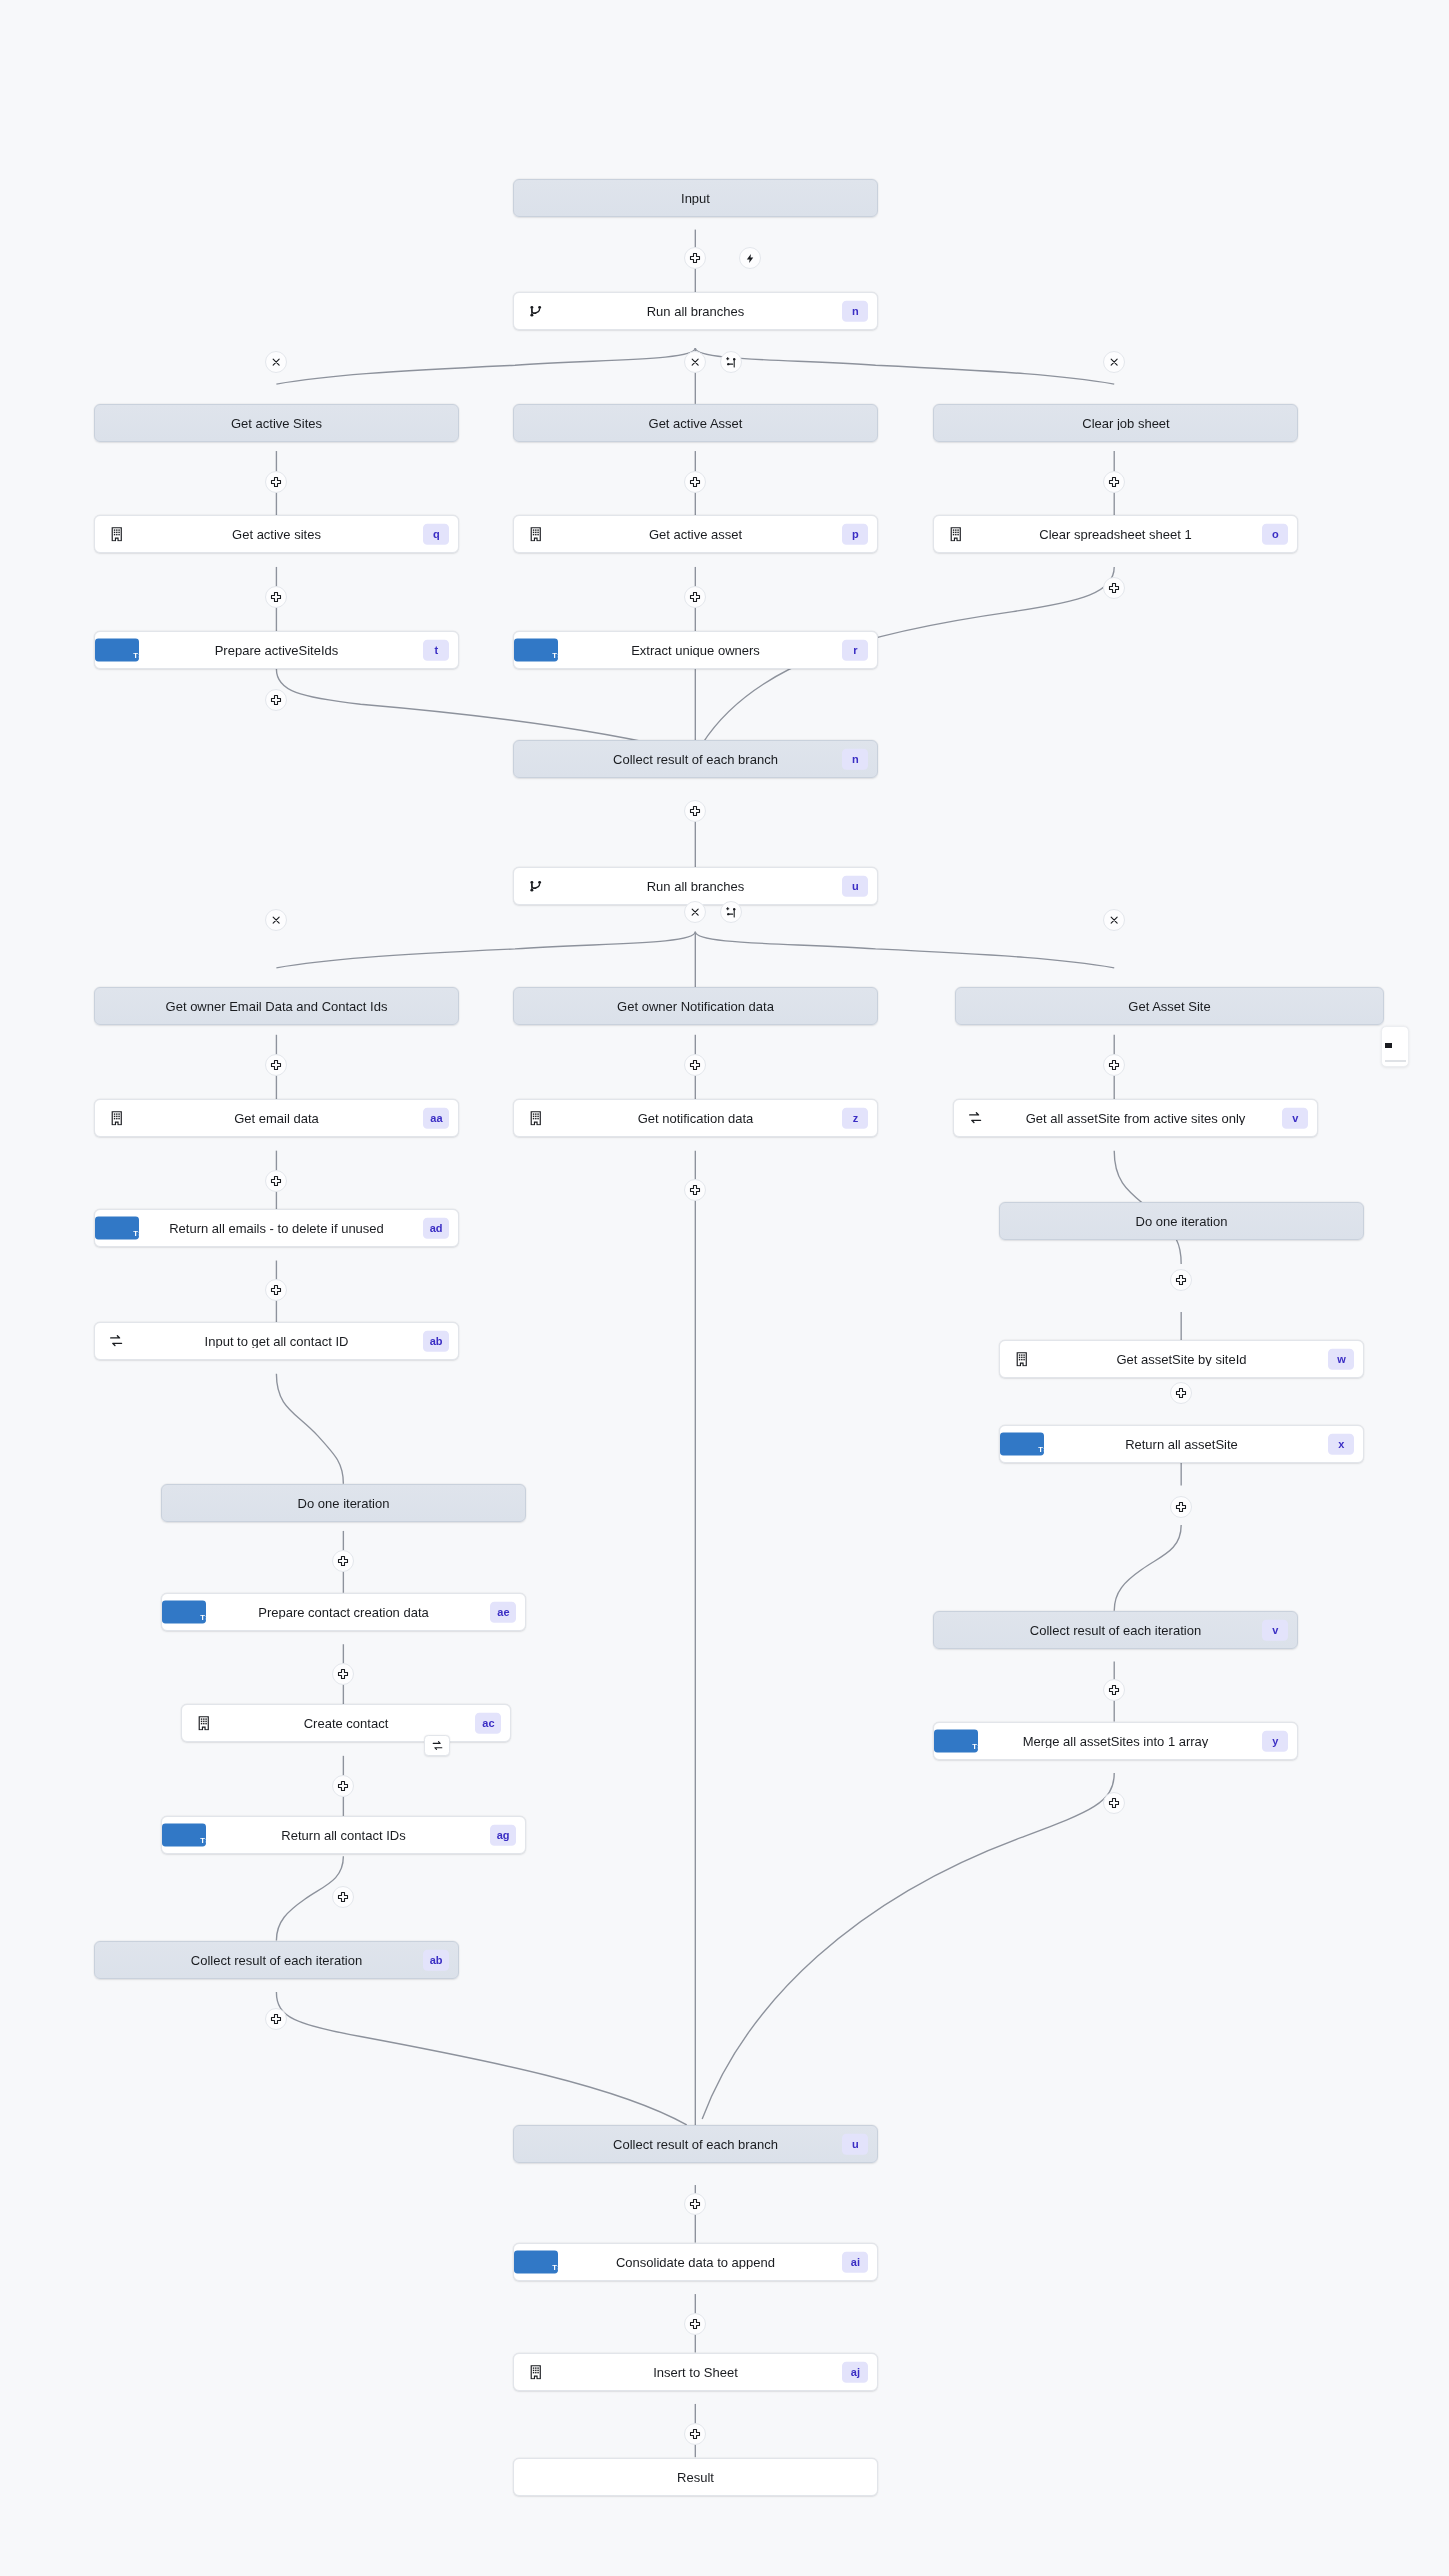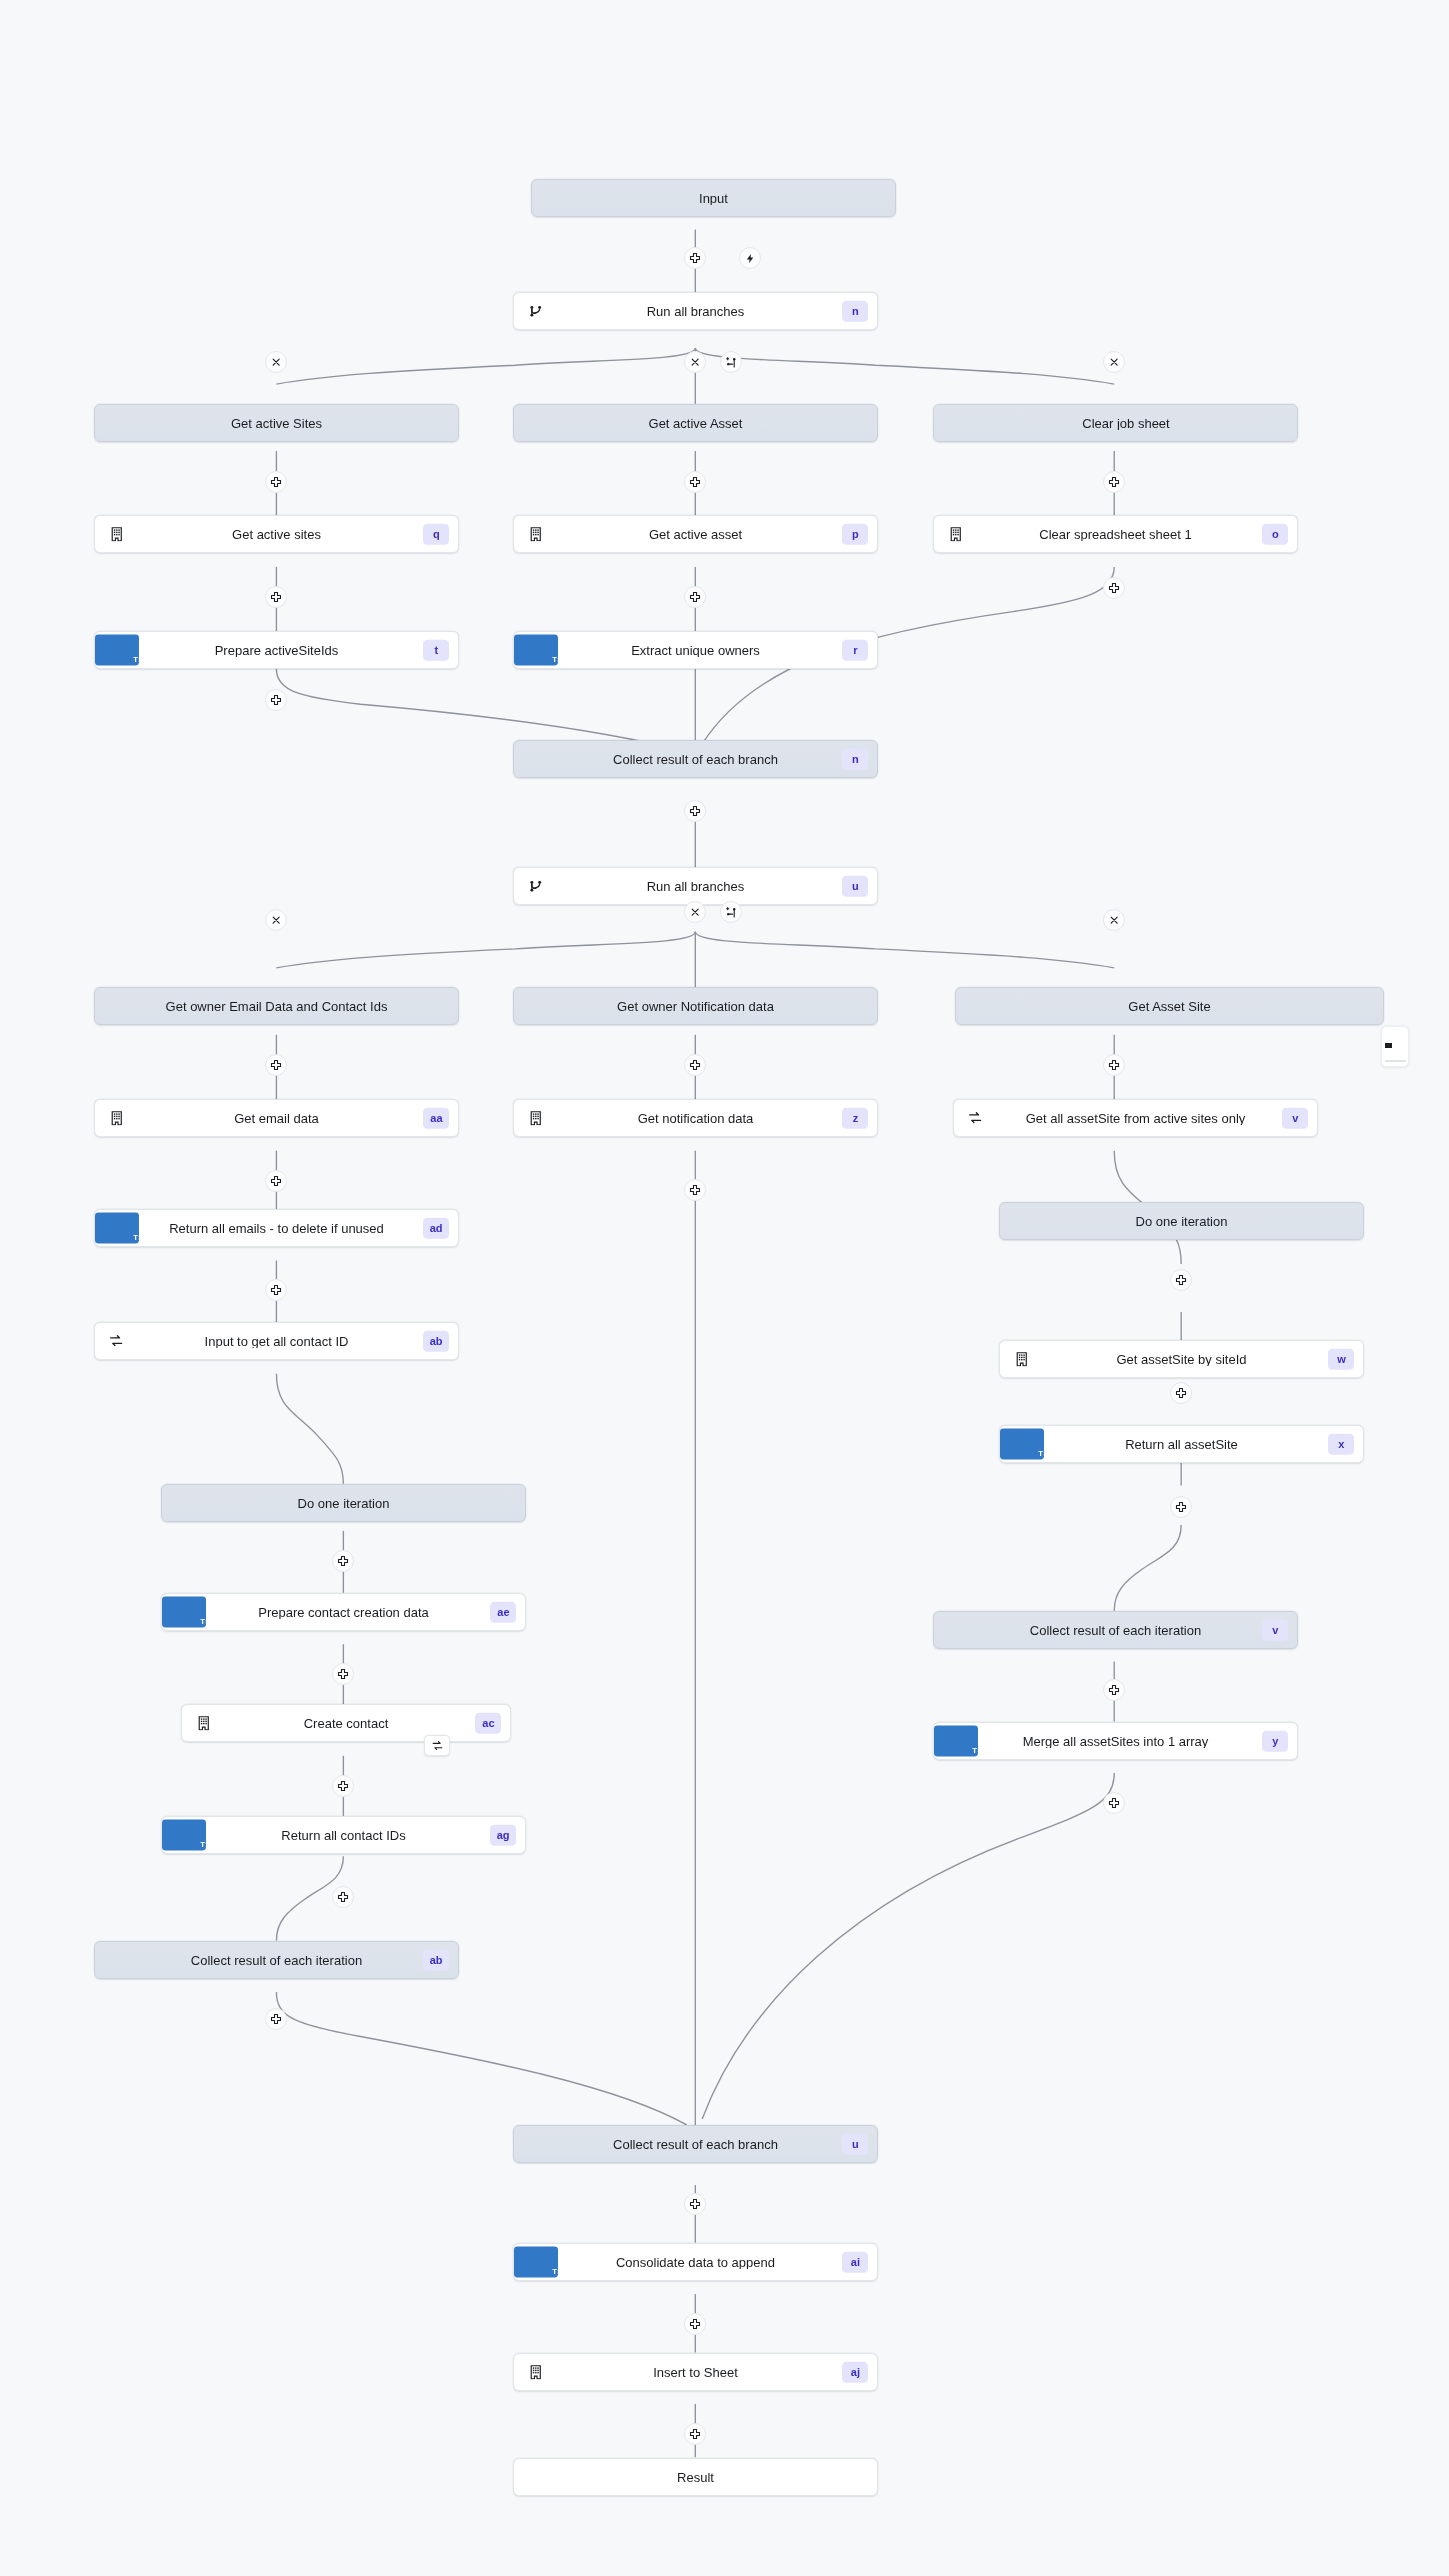--- a/index.html
+++ b/index.html
@@ -64,21 +64,21 @@
   
   .cbtn {
     position: absolute;
     width: 22px; height: 22px; border-radius: 50%;
     background: #fdfdfe; border: 0.9px solid #e4e7ec;
     display: flex; align-items: center; justify-content: center;
   }
 
   
   .ts-ico {
-    width: 16.3px; height: 31px; border-radius: 3.4px;
+    width: 16.3px; height: 23px; border-radius: 3.4px;
     background: #3178c6;
     color:#fff; font-size: 7.7px; font-weight: bold;
     display:flex; align-items:flex-end; justify-content:center;
     letter-spacing:0.3px; padding-bottom:1.7px;
     font-family:"Liberation Sans", sans-serif;
     padding-left:44px;
   }
 
   
   .edge-panel {
@@ -150,21 +150,21 @@
       <path d="M1298,1935 L1298,2005"></path>
 
       <path d="M1298,2065 C1298,2100 1270,2110 1190,2140 C1000,2210 870,2330 818,2468"></path>
 
       <path d="M810,2545 L810,2612"></path>
       <path d="M810,2672 L810,2740"></path>
       <path d="M810,2800 L810,2862"></path>
     </g>
   </svg>
 
-  <div class="node group" style="left:531px; top:179px; width:365px;">
+  <div class="node group" style="left:513px; top:179px; width:365px;">
     <span class="node-label">Input</span>
   </div>
 
   <div class="cbtn" style="left:684px; top:247px;">
     <svg width="12" height="12" viewBox="0 0 24 24">
       <path d="M9 3h6v6h6v6h-6v6H9v-6H3V9h6z" fill="none" stroke="#1a1c20" stroke-width="2.2" stroke-linejoin="round"></path>
     </svg>
   </div>
   <div class="cbtn" style="left:739px; top:247px;">
     <svg width="11" height="11" viewBox="0 0 24 24">

